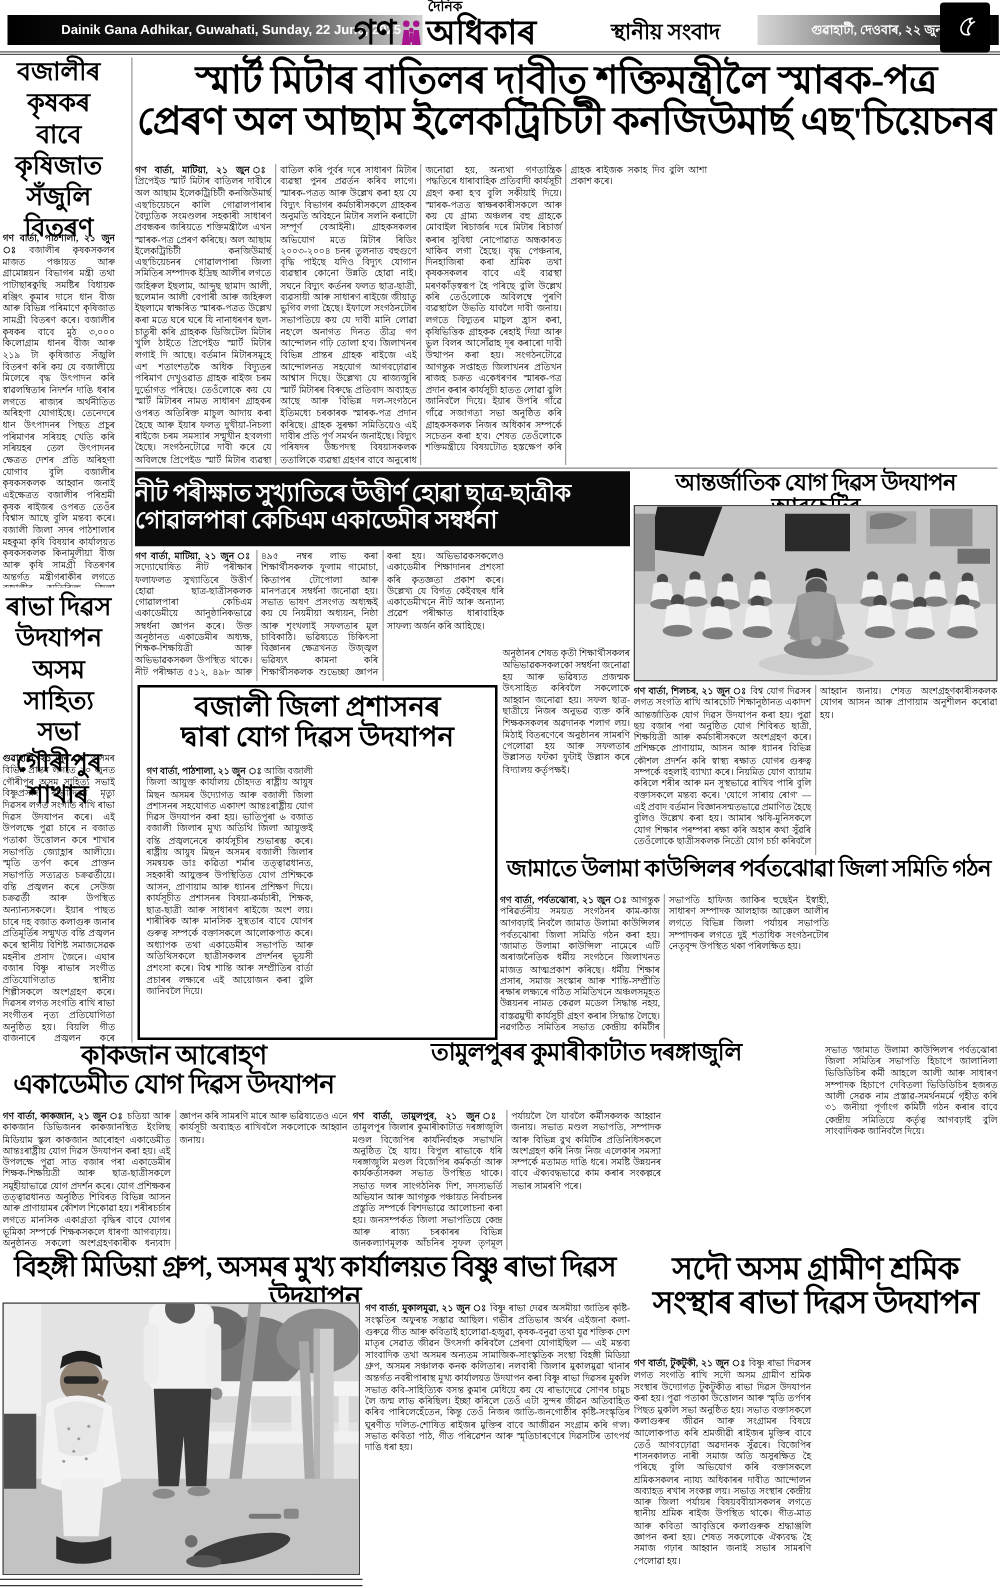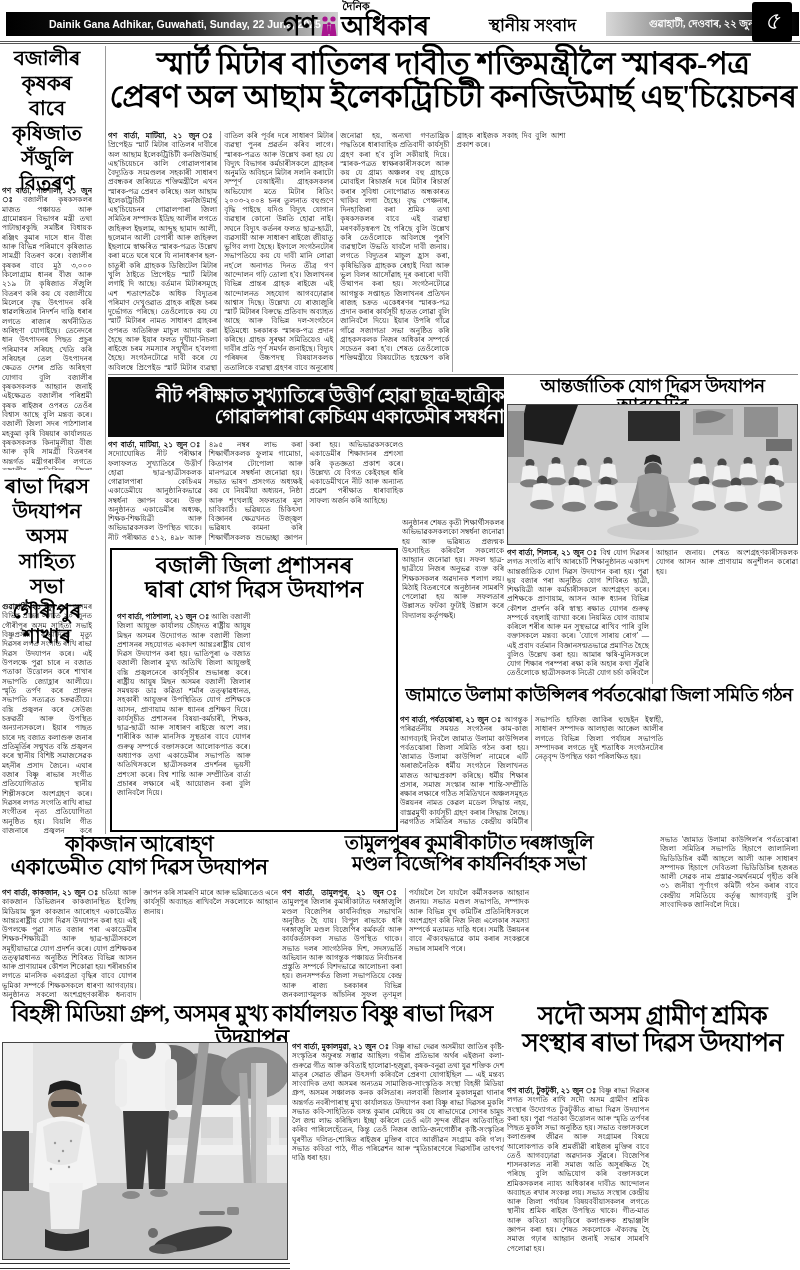--- a/index.html
+++ b/index.html
@@ -22,21 +22,21 @@
   #mh-section{left:470px;top:12px;width:125px;font-size:17px;font-weight:bold;text-align:center;}
   #mh-pageno{left:752px;top:2px;width:40px;height:40px;background:#000;color:#fff;
     font-size:24px;font-style:italic;display:flex;align-items:center;justify-content:center;border-radius:3px;}
   
   .hl{font-weight:bold;text-align:center;line-height:1.08;letter-spacing:-0.5px;}
   #lead-head{left:108px;top:47px;width:690px;height:82px;font-size:31px;}
   #left-rail{left:2px;top:46px;width:104px;height:788px;border-right:1px solid #9a9a9a;padding-right:13px;}
   .rail-h1{font-size:20px;font-weight:bold;text-align:center;line-height:1.25;}
   .rail-body{font-size:7.3px;line-height:1.28;text-align:justify;overflow:hidden;}
   #neet-banner{left:108px;top:377px;width:396px;height:60px;background:#0b0b0b;color:#fff;
-    display:flex;flex-direction:column;align-items:flex-end;justify-content:center;font-size:19px;}
+    display:flex;flex-direction:column;align-items:flex-start;justify-content:center;font-size:19px;}
   #yoga-head{left:507px;top:377px;width:291px;height:25px;font-size:18px;}
   #jamat-head{left:400px;top:686px;width:398px;height:27px;font-size:18px;}
   #kakjan-head{left:0px;top:833px;width:278px;height:52px;font-size:21px;}
   #tamulpur-head{left:280px;top:833px;width:378px;height:52px;font-size:19px;}
   #bihangi-head{left:0px;top:1002px;width:504px;height:32px;font-size:22px;}
   #shramik-head{left:507px;top:1002px;width:291px;height:80px;font-size:25px;}
   
   .bt{font-size:7.3px;line-height:1.27;text-align:justify;overflow:hidden;}
   .dl{font-weight:bold;}
   .dl::after{content:" ";}
@@ -197,21 +197,20 @@
 <div id="kakjan-head" class="abs hl">
   <div>কাকজান আৰোহণ</div>
   <div>একাডেমীত যোগ দিৱস উদযাপন</div>
 </div>
 <div id="kakjan-body" class="abs bt c2 cfill">
   <span class="dl">গণ বাৰ্তা, কাকজান, ২১ জুন ঃ</span><span>চতিয়া আৰু কাকজান ডিভিজনৰ কাকজানস্থিত ইংলিছ মিডিয়াম স্কুল কাকজান আৰোহণ একাডেমীত আন্তঃৰাষ্ট্ৰীয় যোগ দিৱস উদযাপন কৰা হয়। এই উপলক্ষে পুৱা সাত বজাৰ পৰা একাডেমীৰ শিক্ষক-শিক্ষয়িত্ৰী আৰু ছাত্ৰ-ছাত্ৰীসকলে সমূহীয়াভাৱে যোগ প্ৰদৰ্শন কৰে। যোগ প্ৰশিক্ষকৰ তত্ত্বাৱধানত অনুষ্ঠিত শিবিৰত বিভিন্ন আসন আৰু প্ৰাণায়ামৰ কৌশল শিকোৱা হয়। শৰীৰচৰ্চাৰ লগতে মানসিক একাগ্ৰতা বৃদ্ধিৰ বাবে যোগৰ ভূমিকা সম্পৰ্কে শিক্ষকসকলে ধাৰণা আগবঢ়ায়। অনুষ্ঠানত সকলো অংশগ্ৰহণকাৰীক ধন্যবাদ জ্ঞাপন কৰি সামৰণি মাৰে আৰু ভৱিষ্যতেও এনে কাৰ্যসূচী অব্যাহত ৰাখিবলৈ সকলোকে আহ্বান জনায়।</span>
 </div>
 
 <div id="tamulpur-head" class="abs hl">
   <div>তামুলপুৰৰ কুমাৰীকাটাত দৰঙ্গাজুলি</div>
-  <div>মণ্ডল বিজেপিৰ কাৰ্যনিৰ্বাহক সভা</div>
 </div>
 <div id="tamulpur-body" class="abs bt c3 cfill">
   <span class="dl">গণ বাৰ্তা, তামুলপুৰ, ২১ জুন ঃ</span><span>তামুলপুৰ জিলাৰ কুমাৰীকাটাত দৰঙ্গাজুলি মণ্ডল বিজেপিৰ কাৰ্যনিৰ্বাহক সভাখনি অনুষ্ঠিত হৈ যায়। বিপুল ৰাভাকে ধৰি দৰঙ্গাজুলি মণ্ডল বিজেপিৰ কৰ্মকৰ্তা আৰু কাৰ্যকৰ্তাসকল সভাত উপস্থিত থাকে। সভাত দলৰ সাংগঠনিক দিশ, সদস্যভৰ্তি অভিযান আৰু আগন্তুক পঞ্চায়ত নিৰ্বাচনৰ প্ৰস্তুতি সম্পৰ্কে বিশদভাৱে আলোচনা কৰা হয়। জনসম্পৰ্কত জিলা সভাপতিয়ে কেন্দ্ৰ আৰু ৰাজ্য চৰকাৰৰ বিভিন্ন জনকল্যাণমূলক আঁচনিৰ সুফল তৃণমূল পৰ্যায়লৈ লৈ যাবলৈ কৰ্মীসকলক আহ্বান জনায়। সভাত মণ্ডল সভাপতি, সম্পাদক আৰু বিভিন্ন বুথ কমিটিৰ প্ৰতিনিধিসকলে অংশগ্ৰহণ কৰি নিজ নিজ এলেকাৰ সমস্যা সম্পৰ্কে মতামত দাঙি ধৰে। সমষ্টি উন্নয়নৰ বাবে ঐক্যবদ্ধভাৱে কাম কৰাৰ সংকল্পৰে সভাৰ সামৰণি পৰে।</span>
 </div>
 
 <div id="bihangi-head" class="abs hl">বিহঙ্গী মিডিয়া গ্ৰুপ, অসমৰ মুখ্য কাৰ্যালয়ত বিষ্ণু ৰাভা দিৱস উদযাপন</div>
 <div id="bihangi-photo" class="abs photo">
   <svg width="284" height="216" viewBox="0 0 284 216">
     <rect width="284" height="216" fill="#e3e3e3"></rect>
     <rect x="140" y="0" width="144" height="95" fill="#d6d6d6"></rect>

